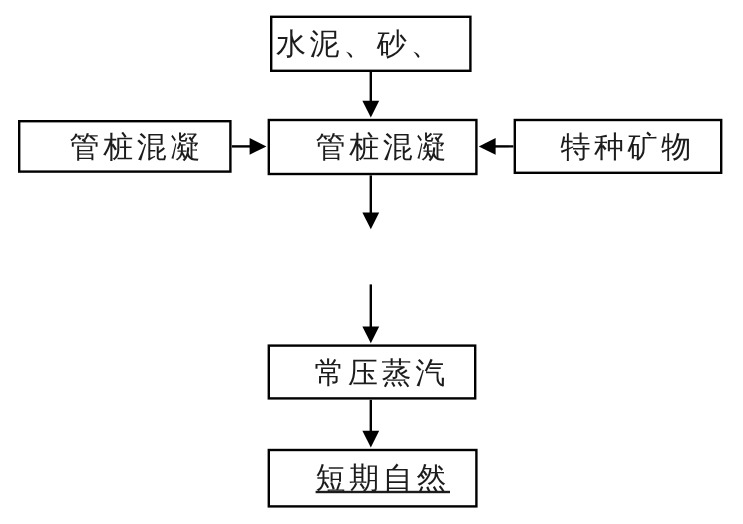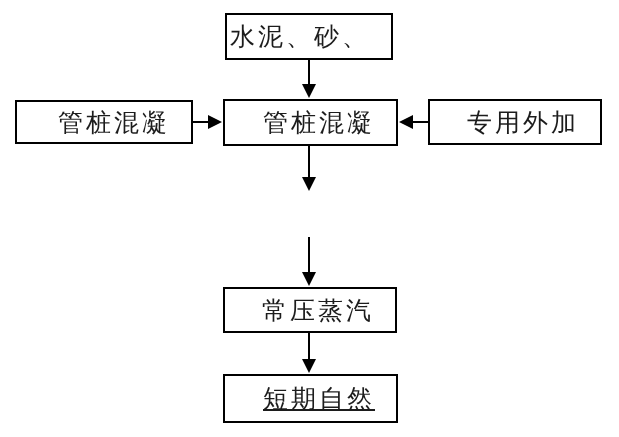--- a/index.html
+++ b/index.html
@@ -91,21 +91,21 @@
 
   <div class="node node-minerals">
     <span>管桩混凝</span>
   </div>
 
   <div class="node node-concrete">
     <span>管桩混凝</span>
   </div>
 
   <div class="node node-admix">
-    <span>专用外加</span>
+    <span>特种矿物</span>
   </div>
 
 
   <div class="node node-steam">
     <span>常压蒸汽</span>
   </div>
 
   <div class="node node-natural">
     <span>短期自然</span>
   </div>

